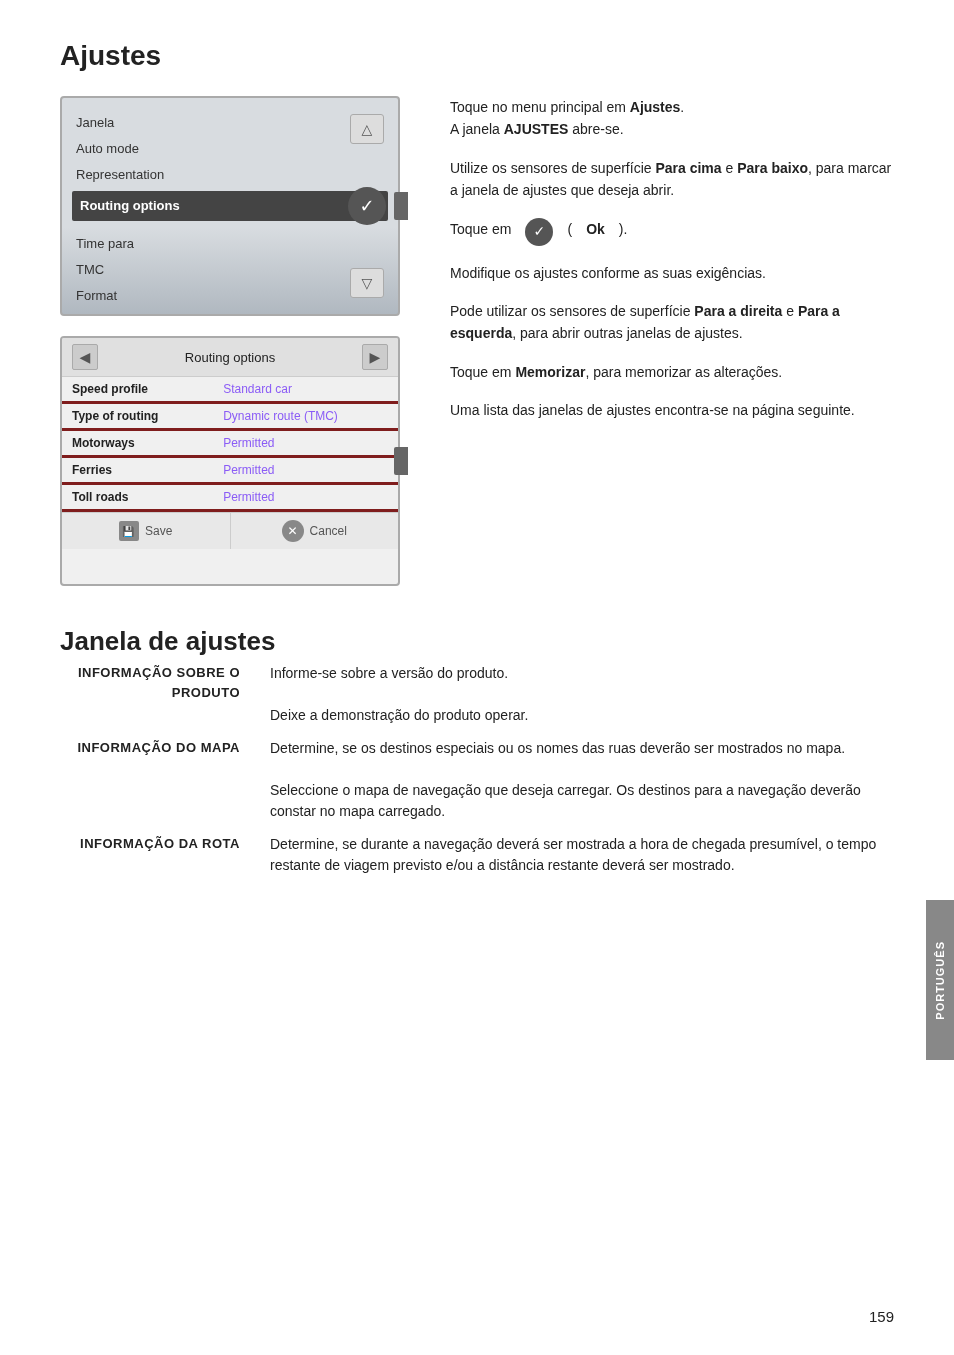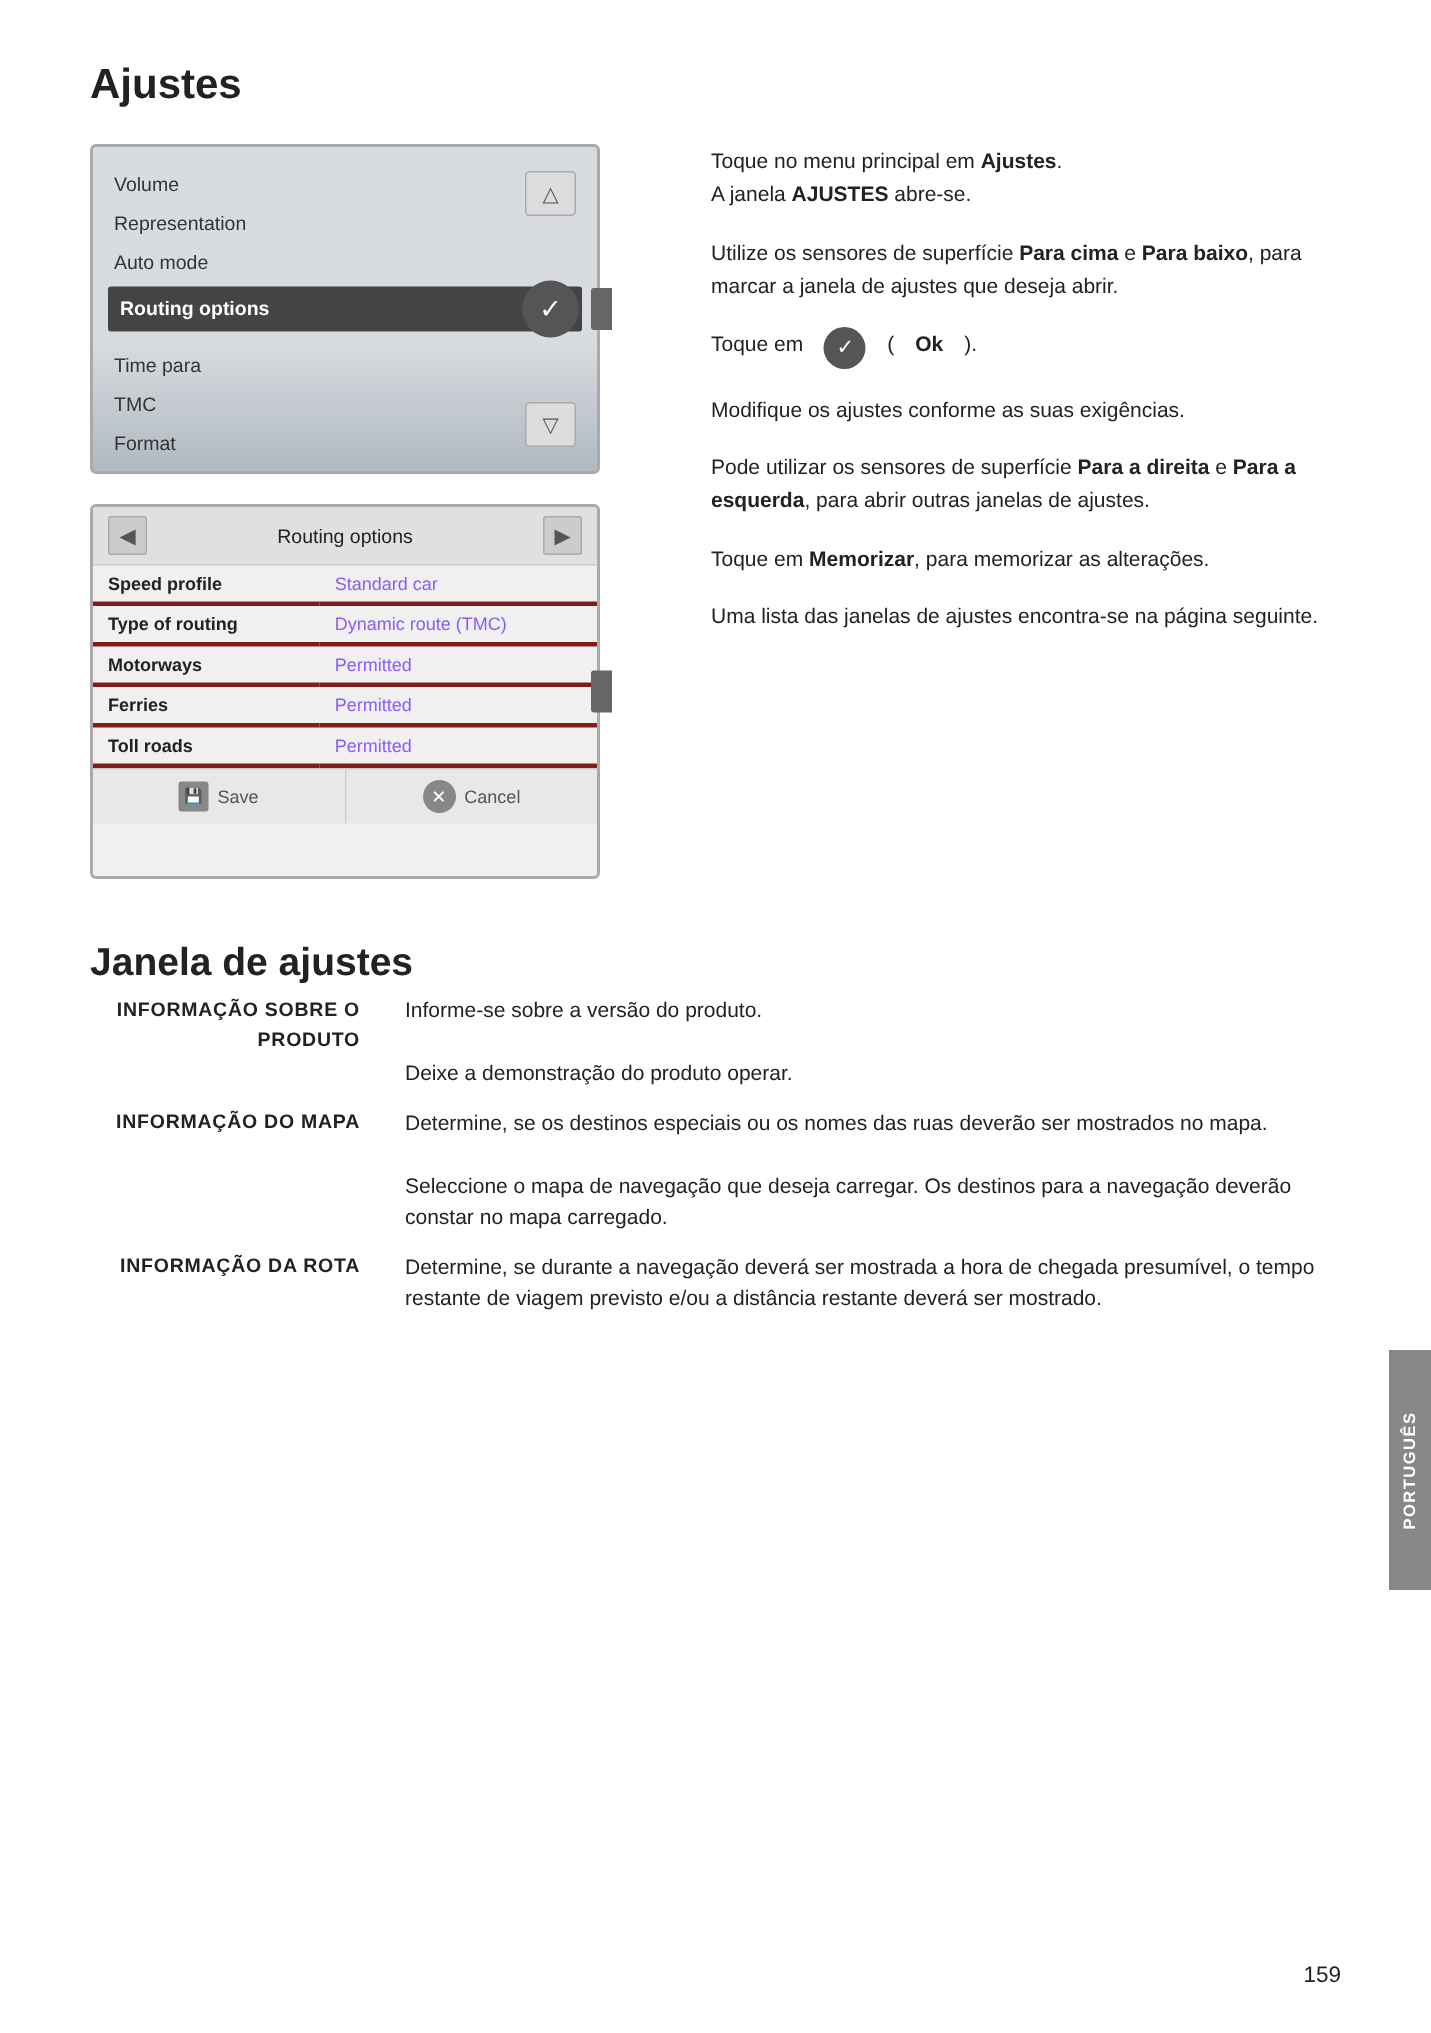--- a/index.html
+++ b/index.html
@@ -245,21 +245,20 @@
       justify-content: center;
       font-size: 12px;
       color: white;
     }
 
     
     .right-para {
       margin-bottom: 16px;
       line-height: 1.6;
       font-size: 14px;
-      margin-left: 24px;
     }
 
     .ok-inline {
       display: inline-flex;
       align-items: flex-start;
       gap: 14px;
     }
     .ok-circle {
       width: 28px;
       height: 28px;
@@ -340,23 +339,23 @@
 
   <div class="two-col">
 
     <div class="left-col">
 
       <div class="screen-wrapper">
         <div class="device-screen screen1">
           <div class="screen1-inner">
             <div class="screen1-up-btn">△</div>
 
-            <div class="menu-item">Volume</div>
+            <div class="menu-item">Janela</div>
+            <div class="menu-item">Auto mode</div>
             <div class="menu-item">Representation</div>
-            <div class="menu-item">Auto mode</div>
             <div class="menu-item selected">Routing options</div>
             <div style="height:8px"></div>
             <div class="menu-item">Time para</div>
             <div class="menu-item">TMC</div>
             <div class="menu-item">Format</div>
 
             <div class="screen1-ok-btn"></div>
             <div class="screen1-down-btn">▽</div>
           </div>
         </div>

